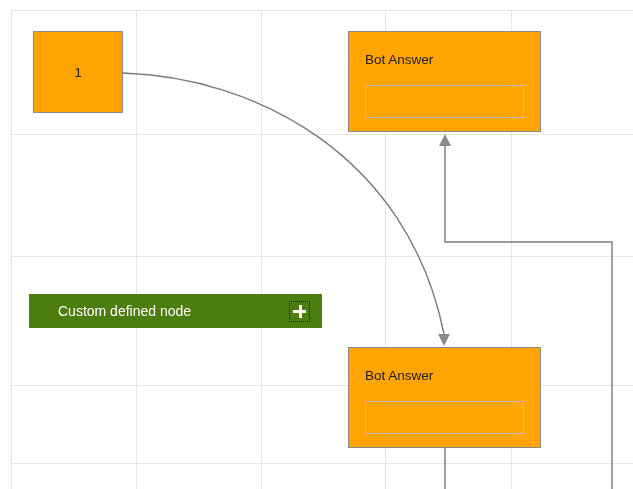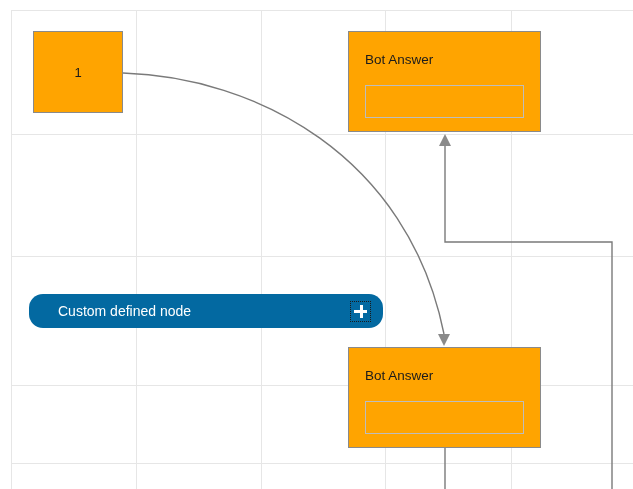--- a/index.html
+++ b/index.html
@@ -178,18 +178,18 @@
   <div class="node node-bot node-bot-top" style="left: 348px; top: 31px; width: 193px; height: 101px; background: rgb(255, 164, 0); border-color: rgb(138, 138, 138);">
     <span class="node-bot-title">Bot Answer</span>
     <div class="node-bot-slot" style="border-color: rgb(189, 189, 189);"></div>
   </div>
 
   <div class="node node-bot node-bot-bot" style="left: 348px; top: 347px; width: 193px; height: 101px; background: rgb(255, 164, 0); border-color: rgb(138, 138, 138);">
     <span class="node-bot-title">Bot Answer</span>
     <div class="node-bot-slot" style="border-color: rgb(189, 189, 189);"></div>
   </div>
 
-  <div class="palette-item" style="left: 29px; top: 294px; width: 354px; height: 34px; background: #0369a1; color: rgb(255, 255, 255); border-radius: 14px;">
+  <div class="palette-item" style="left: 29px; top: 294px; width: 293px; height: 34px; background: #4d7c0f; color: rgb(255, 255, 255);">
     <span class="palette-item-label">Custom defined node</span>
     <span class="palette-add-icon"></span>
   </div>
 
 </div>
 
 </body></html>

